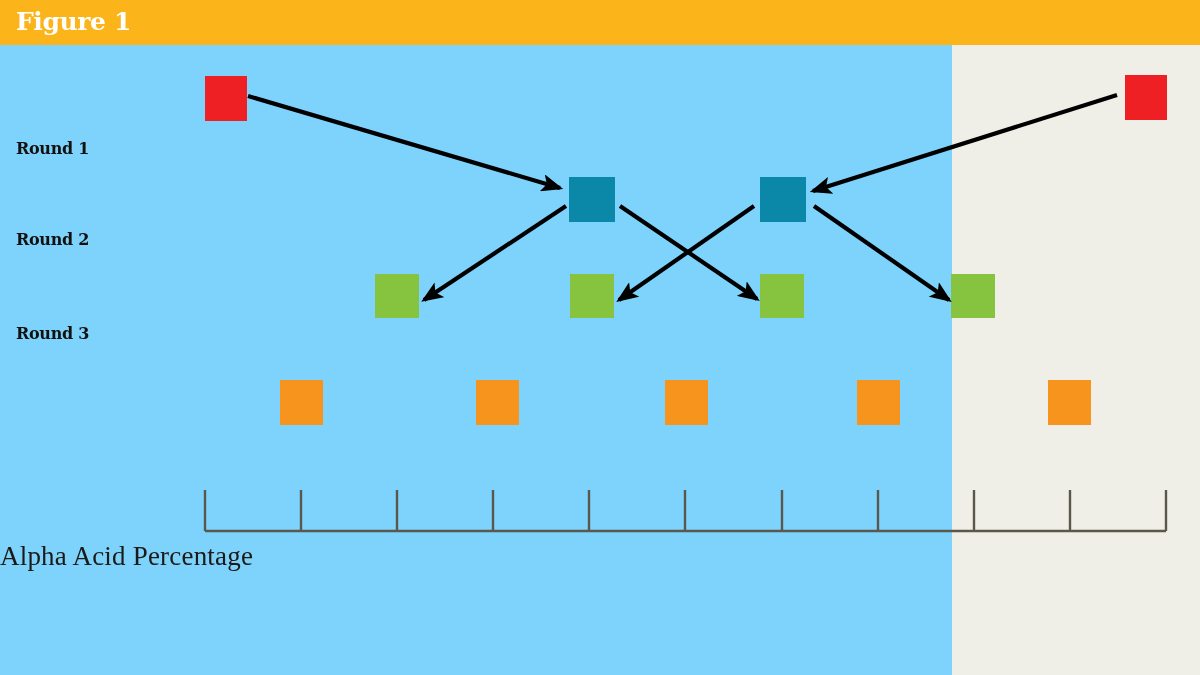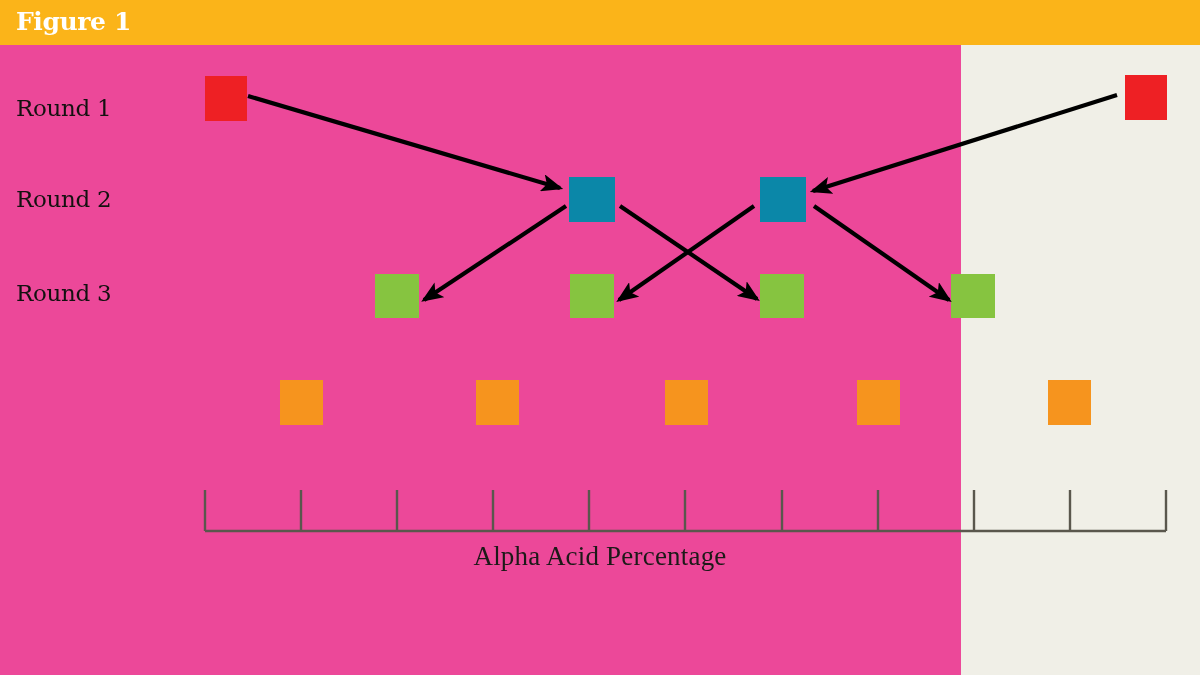--- a/index.html
+++ b/index.html
@@ -10,22 +10,21 @@
     width: 1200px;
     height: 675px;
     background: #f0efe7;
     font-family: "Liberation Serif", serif;
     overflow: hidden;
   }
   #figure-root {
     position: relative;
     width: 952px;
     height: 675px;
-    background: #ec4899;
-    padding-left: 9px;
+    background: #7dd3fc;
   }
 
   
   #figure-header {
     position: absolute;
     left: 0;
     top: 0;
     width: 1200px;
     height: 45px;
     background: #fbb419;
@@ -40,25 +39,26 @@
     letter-spacing: -0.4px;
     color: #ffffff;
     white-space: nowrap;
   }
 
   
   .row-label {
     position: absolute;
     left: 16px;
     font-family: "DejaVu Serif", serif;
-    font-weight: normal;
-    font-size: 23px;
+    font-weight: bold;
+    font-size: 16px;
     letter-spacing: -0.3px;
     color: #131110;
     white-space: nowrap;
+    margin-top: 44px;
   }
   #row-label-round-1 { top: 95px; }
   #row-label-round-2 { top: 186px; }
   #row-label-round-3 { top: 280px; }
 
   
   .node {
     position: absolute;
   }
 
@@ -78,21 +78,20 @@
     left: 0;
     top: 0;
     width: 1200px;
     height: 675px;
   }
   #axis-label {
     position: absolute;
     top: 541px;
     left: 0;
     width: 1200px;
-    text-align: center;
     font-family: "Liberation Serif", serif;
     font-size: 27px;
     color: #1c1a18;
     letter-spacing: 0.2px;
   }
 </style>
 </head>
 <body>
 
 <div id="figure-root">

